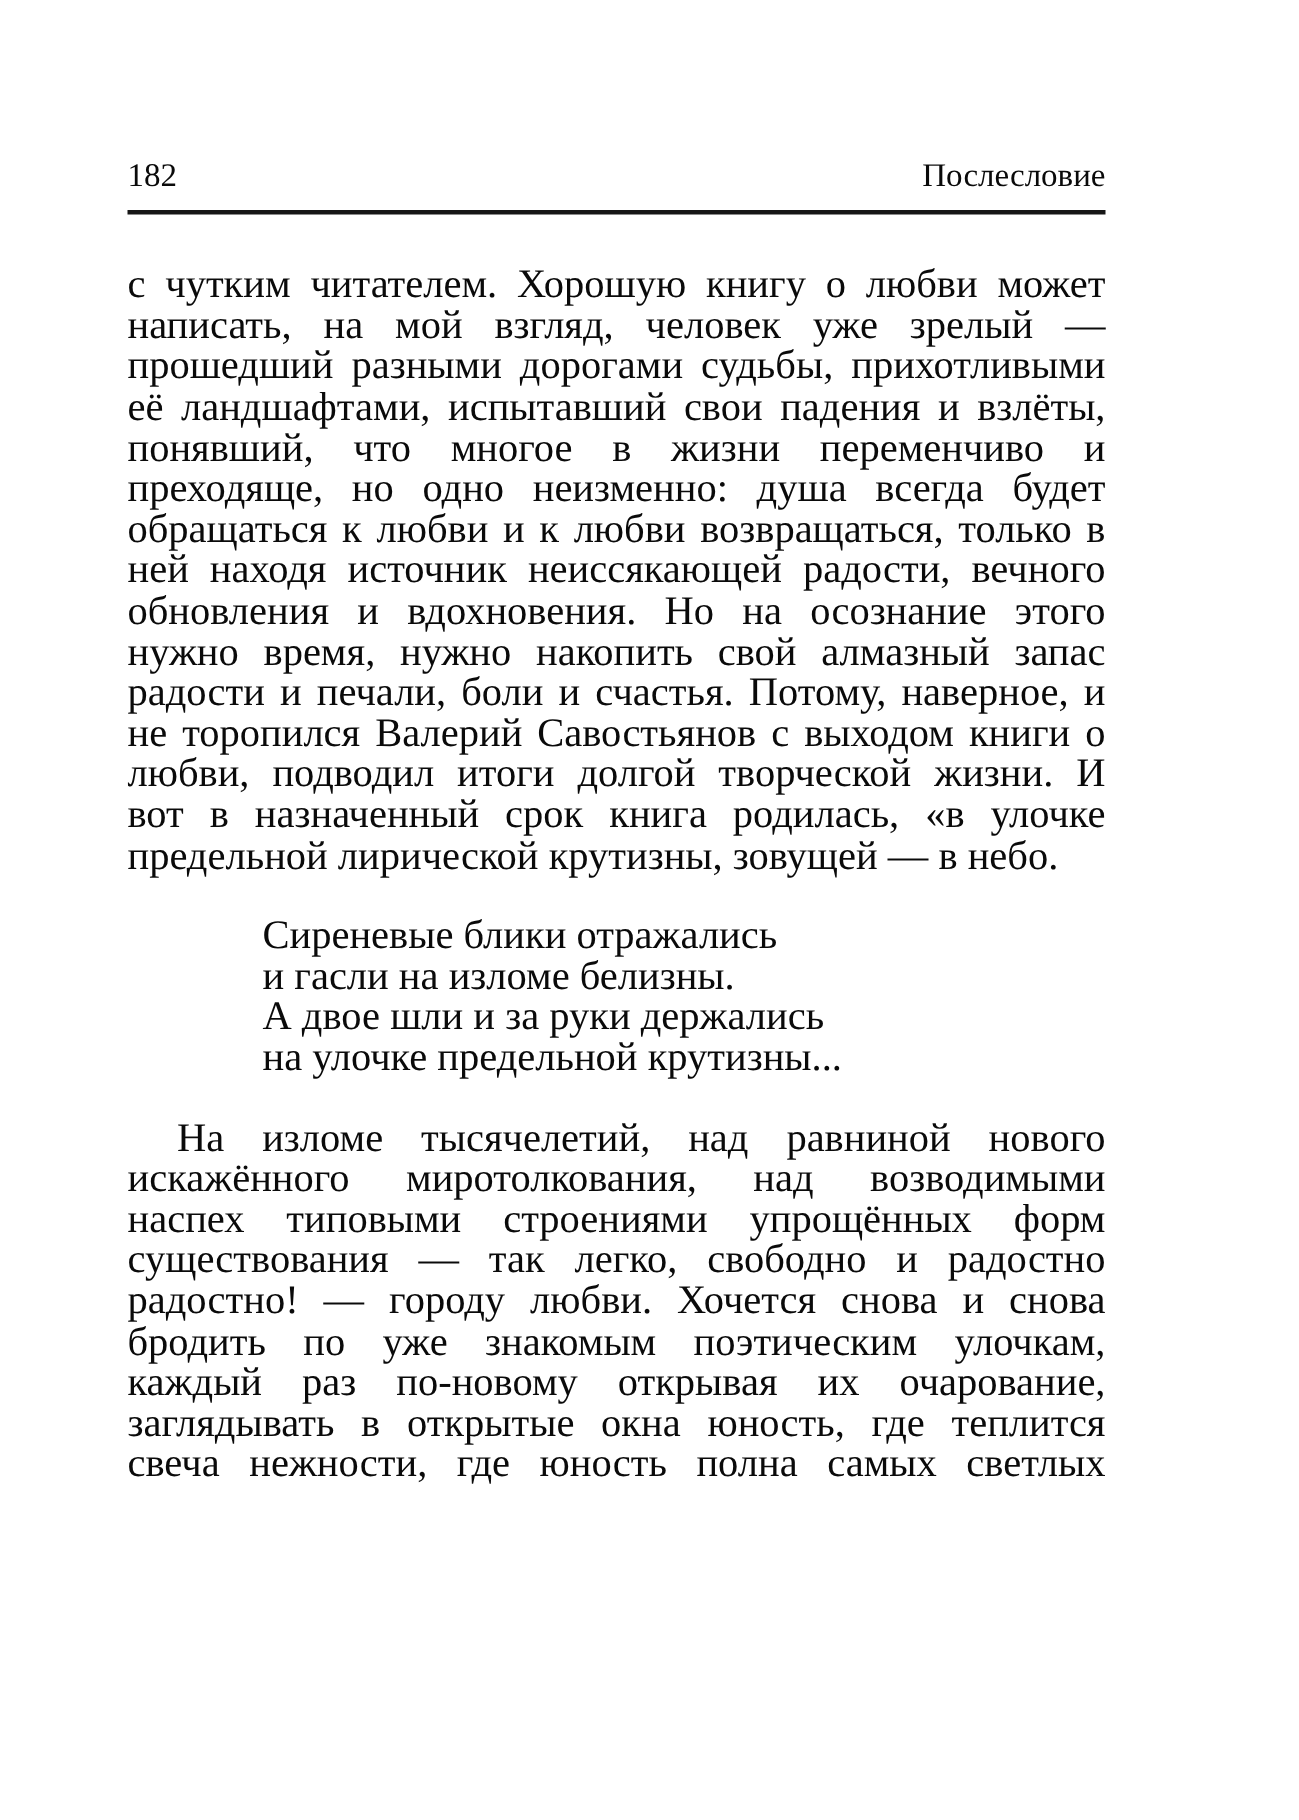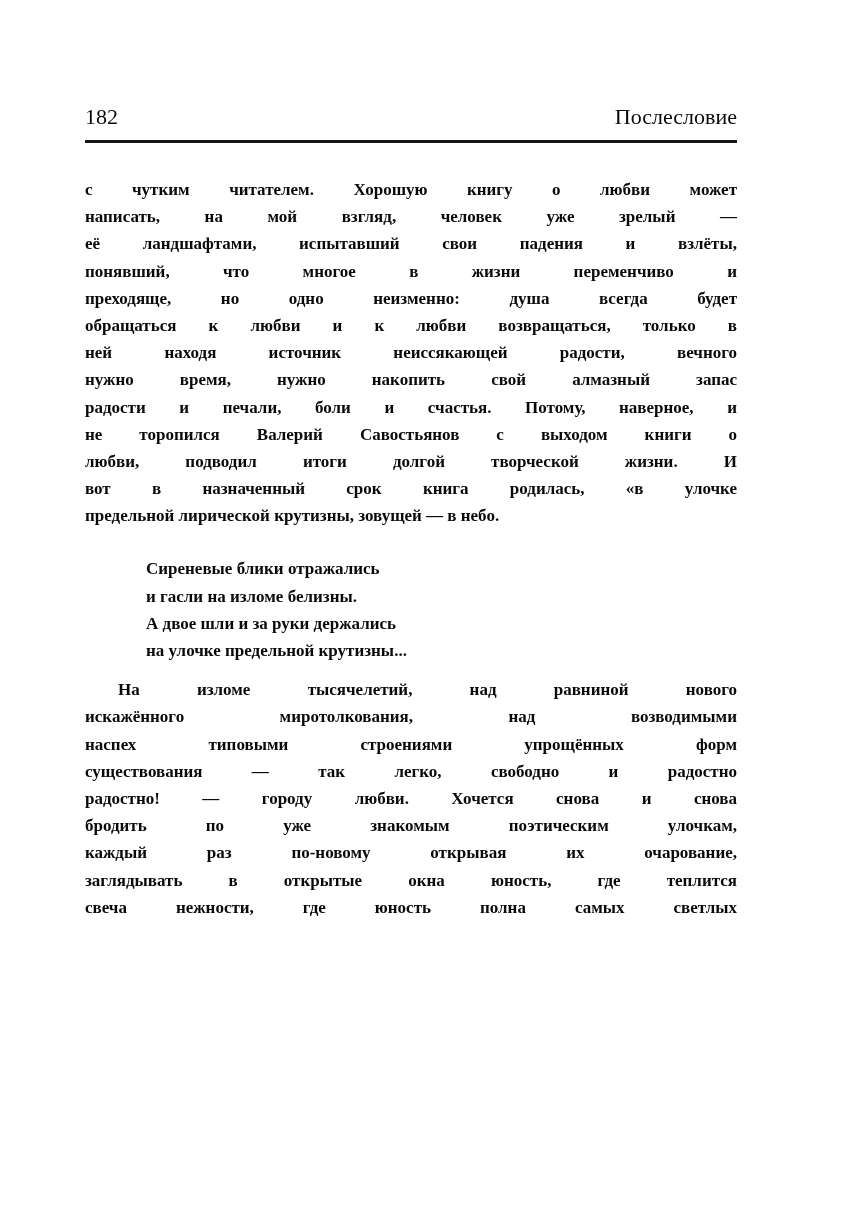--- a/index.html
+++ b/index.html
@@ -34,73 +34,74 @@
     top: 140px;
     width: 652px;
     height: 3px;
     background: #161616;
   }
   .text-block {
     position: absolute;
     left: 85px;
     top: 176px;
     width: 652px;
-    font-size: 17px;
-    font-weight: bold;
+    font-size: 27px;
   }
   .tline {
     line-height: 27.2px;
     height: 27.2px;
     text-align: justify;
     text-align-last: justify;
     text-justify: inter-word;
     white-space: normal;
   }
   
   .para-end .tline:last-child {
     text-align-last: left;
   }
   
   .indent-first .tline:first-child {
     text-indent: 33px;
   }
   .poem {
     margin-top: 26px;
-    margin-left: 61px;
+    margin-left: 90px;
   }
   .poem .tline {
     text-align: left;
     text-align-last: left;
   }
   .para-2 {
-    margin-top: 12px;
+    margin-top: 26px;
   }
 </style>
 </head>
 <body>
 
 <div class="page">
 
   <header class="running-header">
     <span>182</span>
     <span>Послесловие</span>
   </header>
 
   <div class="header-rule"></div>
 
   <main class="text-block">
 
     <div class="para para-end">
         <div class="tline">с чутким читателем. Хорошую книгу о любви может</div>
         <div class="tline">написать, на мой взгляд, человек уже зрелый —</div>
+        <div class="tline">прошедший разными дорогами судьбы, прихотливыми</div>
         <div class="tline">её ландшафтами, испытавший свои падения и взлёты,</div>
         <div class="tline">понявший, что многое в жизни переменчиво и</div>
         <div class="tline">преходяще, но одно неизменно: душа всегда будет</div>
         <div class="tline">обращаться к любви и к любви возвращаться, только в</div>
         <div class="tline">ней находя источник неиссякающей радости, вечного</div>
+        <div class="tline">обновления и вдохновения. Но на осознание этого</div>
         <div class="tline">нужно время, нужно накопить свой алмазный запас</div>
         <div class="tline">радости и печали, боли и счастья. Потому, наверное, и</div>
         <div class="tline">не торопился Валерий Савостьянов с выходом книги о</div>
         <div class="tline">любви, подводил итоги долгой творческой жизни. И</div>
         <div class="tline">вот в назначенный срок книга родилась, «в улочке</div>
         <div class="tline">предельной лирической крутизны, зовущей — в небо.</div>
       </div>
 
     <div class="poem">
         <div class="tline">Сиреневые блики отражались</div>

